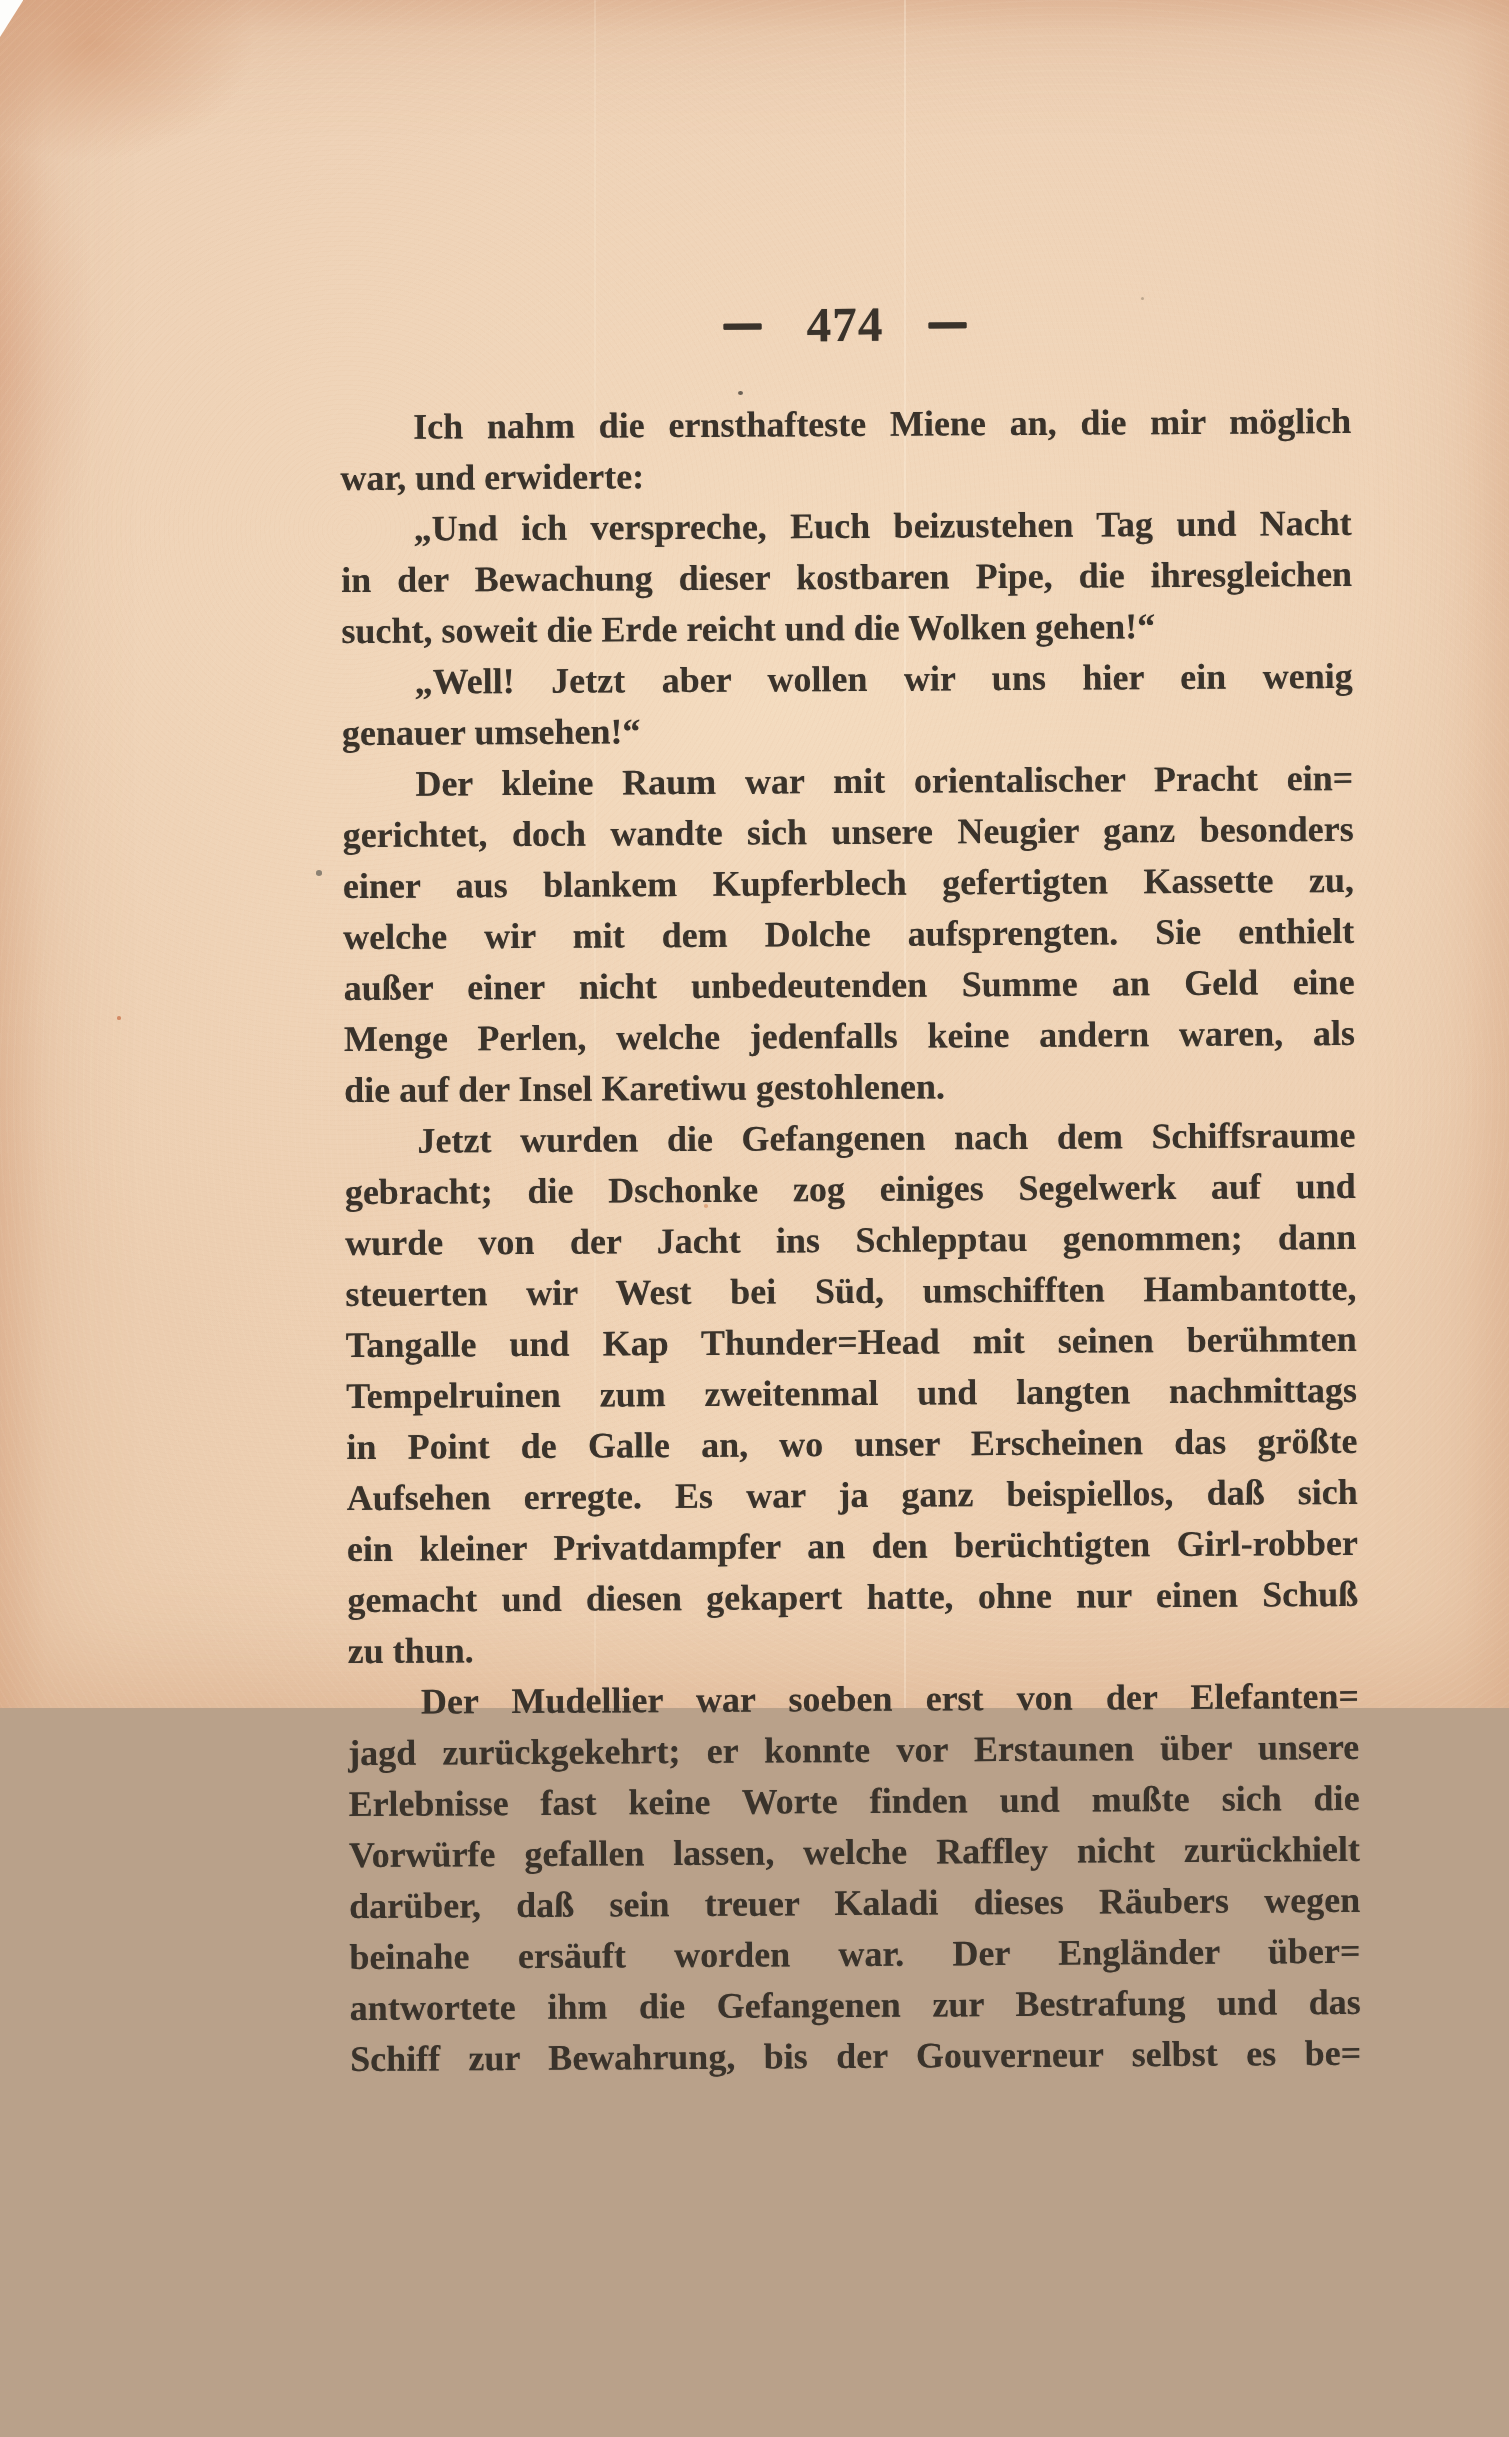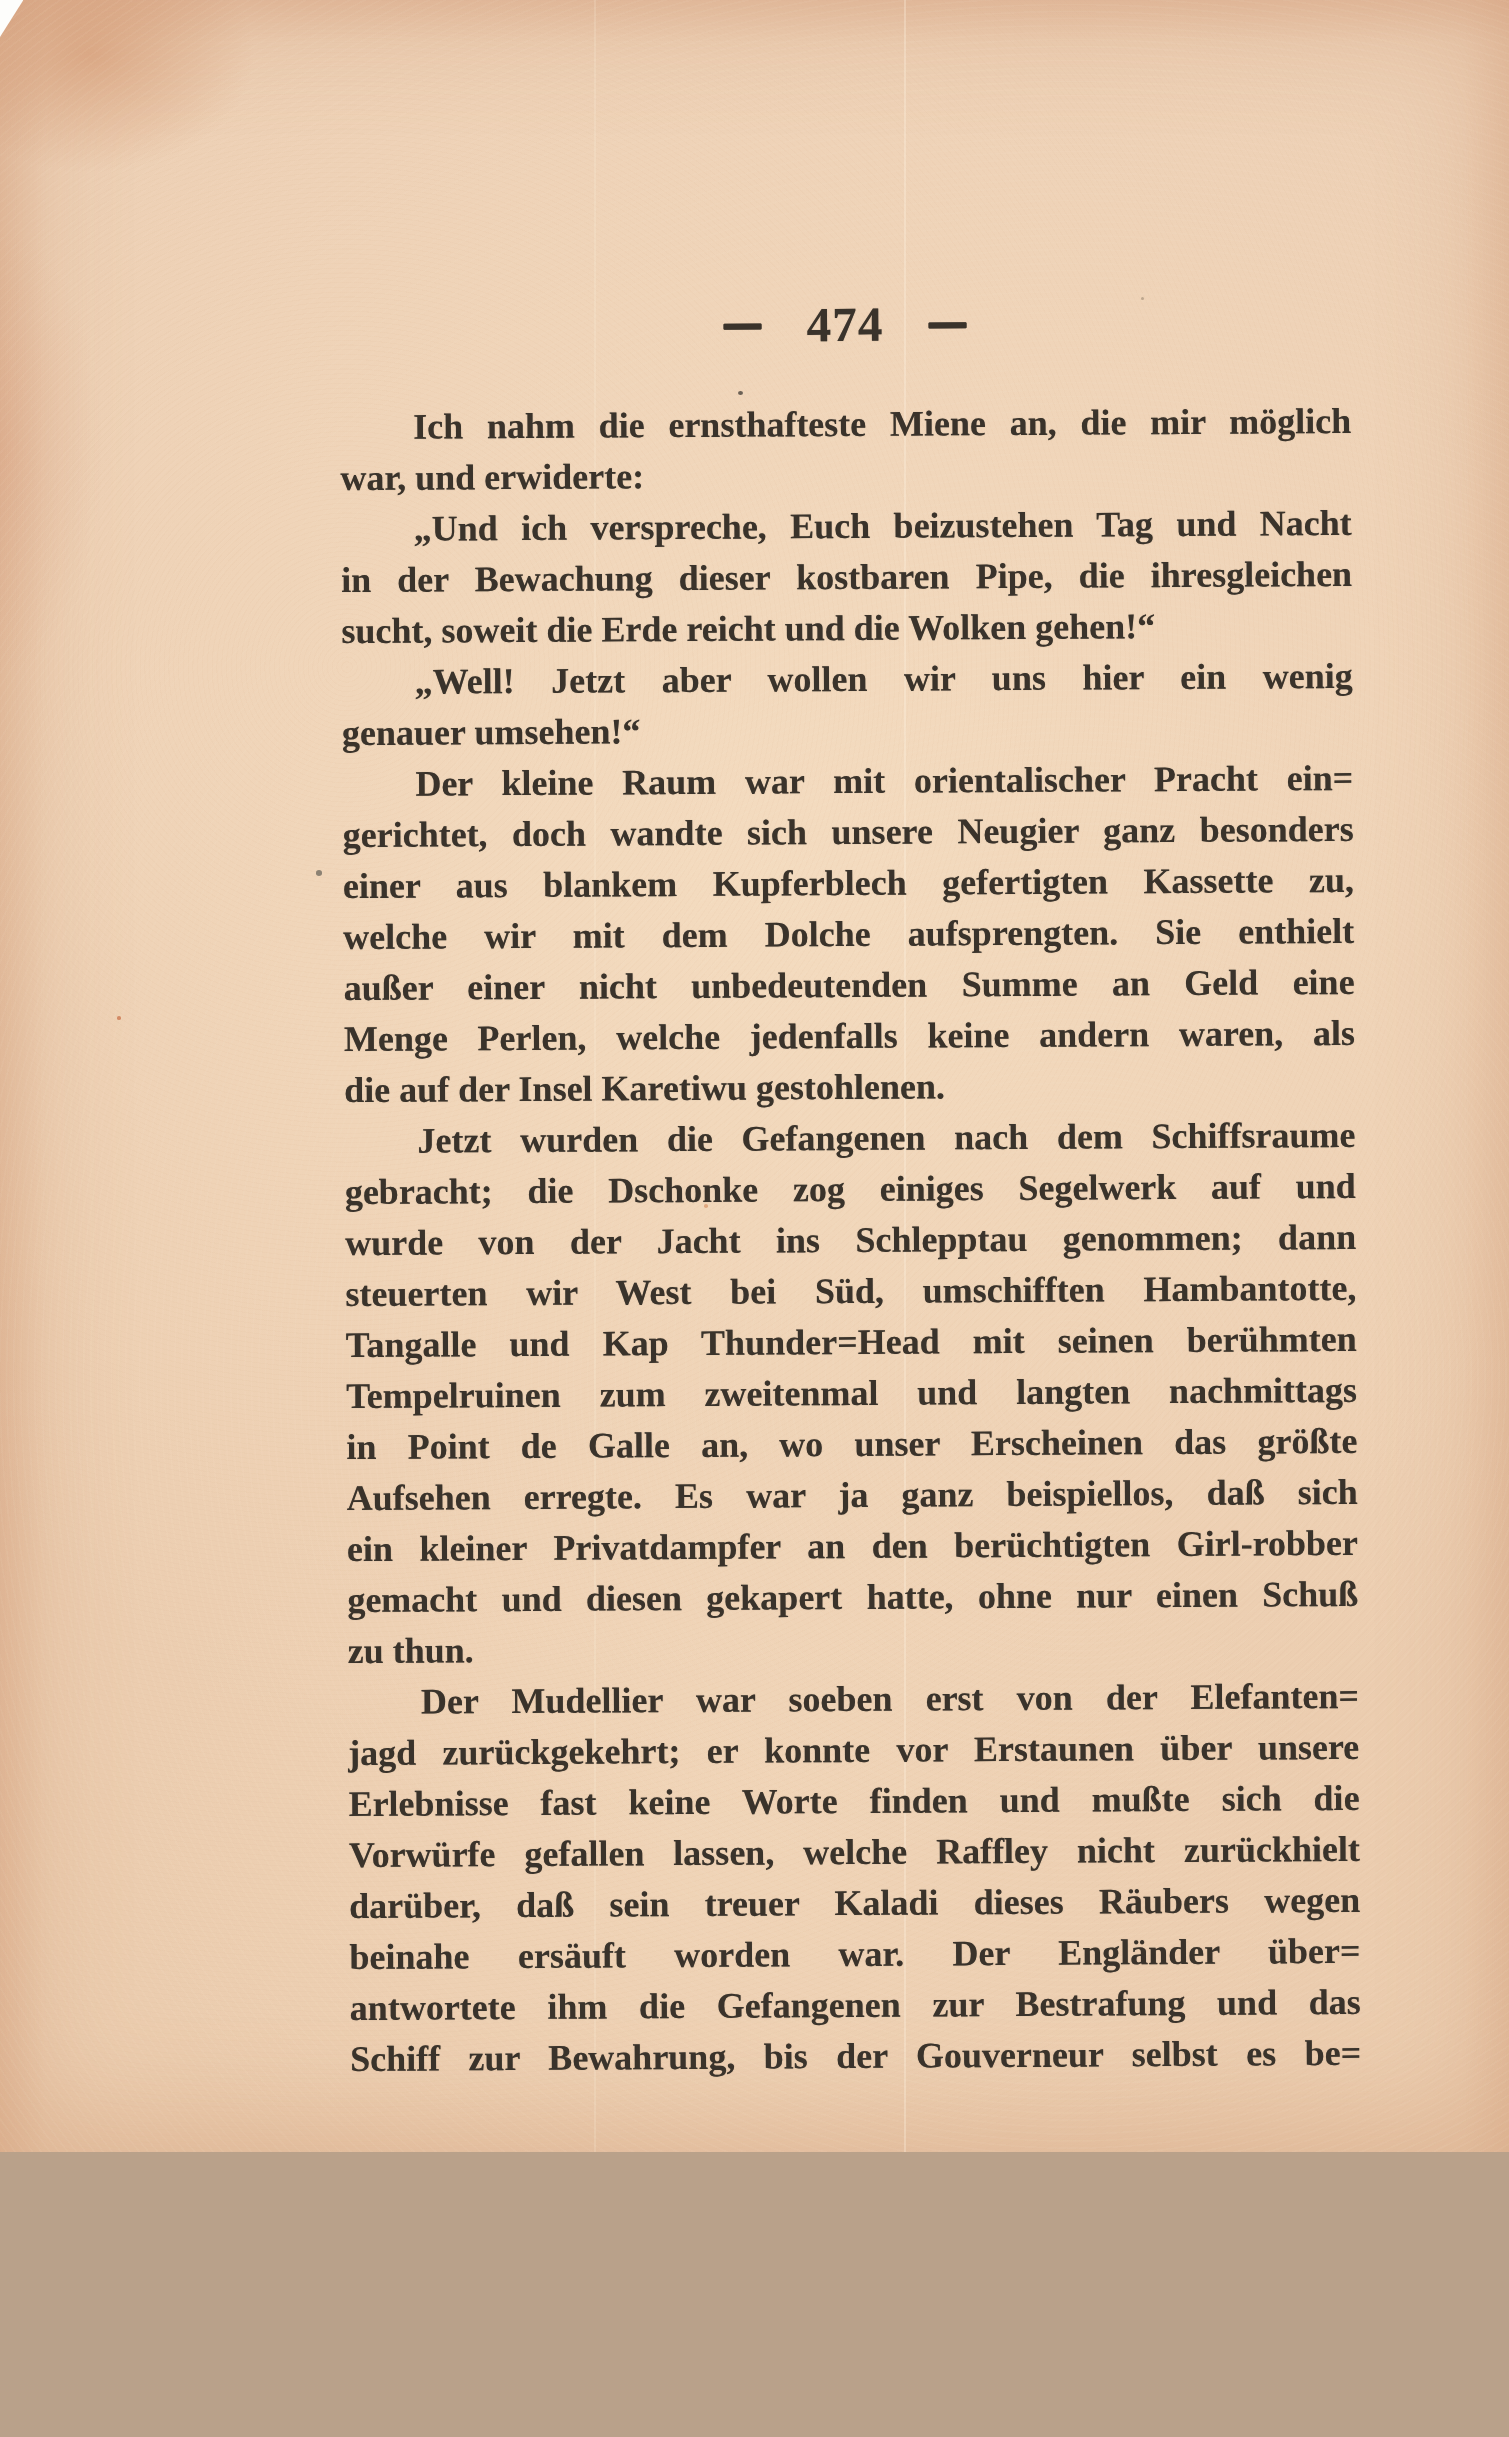--- a/index.html
+++ b/index.html
@@ -11,21 +11,21 @@
   }
   *{margin:0;padding:0;box-sizing:border-box;}
   html,body{width:1509px;height:2438px;}
   body{
     font-family:"Liberation Serif","DejaVu Serif",serif;
     background:#b9a18a;
     overflow:hidden;
   }
   .page{
     position:relative;
-    width:1509px;height:2152px;
+    width:1509px;height:1708px;
     background-color:var(--paper);
     background-image:
       radial-gradient(ellipse 228px 165px at 6% 2.5%, rgba(196,116,70,0.38), rgba(196,116,70,0) 72%),
       radial-gradient(ellipse 138px 297px at 0% 21%, rgba(205,122,90,0.17), rgba(205,122,90,0) 75%),
       radial-gradient(ellipse 68% 46% at 52% 41%, rgba(250,230,202,0.55), rgba(250,230,202,0) 100%),
       radial-gradient(ellipse 40% 22% at 48% 86%, rgba(248,226,198,0.35), rgba(248,226,198,0) 100%),
       linear-gradient(180deg, rgba(208,140,104,0.18) 0%, rgba(208,140,104,0) 2%),
       linear-gradient(90deg, rgba(205,138,100,0.16) 0%, rgba(205,138,100,0) 3%, rgba(205,138,100,0) 97%, rgba(205,138,100,0.10) 100%),
       linear-gradient(#edd0b5,#ebccae);
     box-shadow: inset 0 0 111px 18px rgba(188,124,84,0.30);

